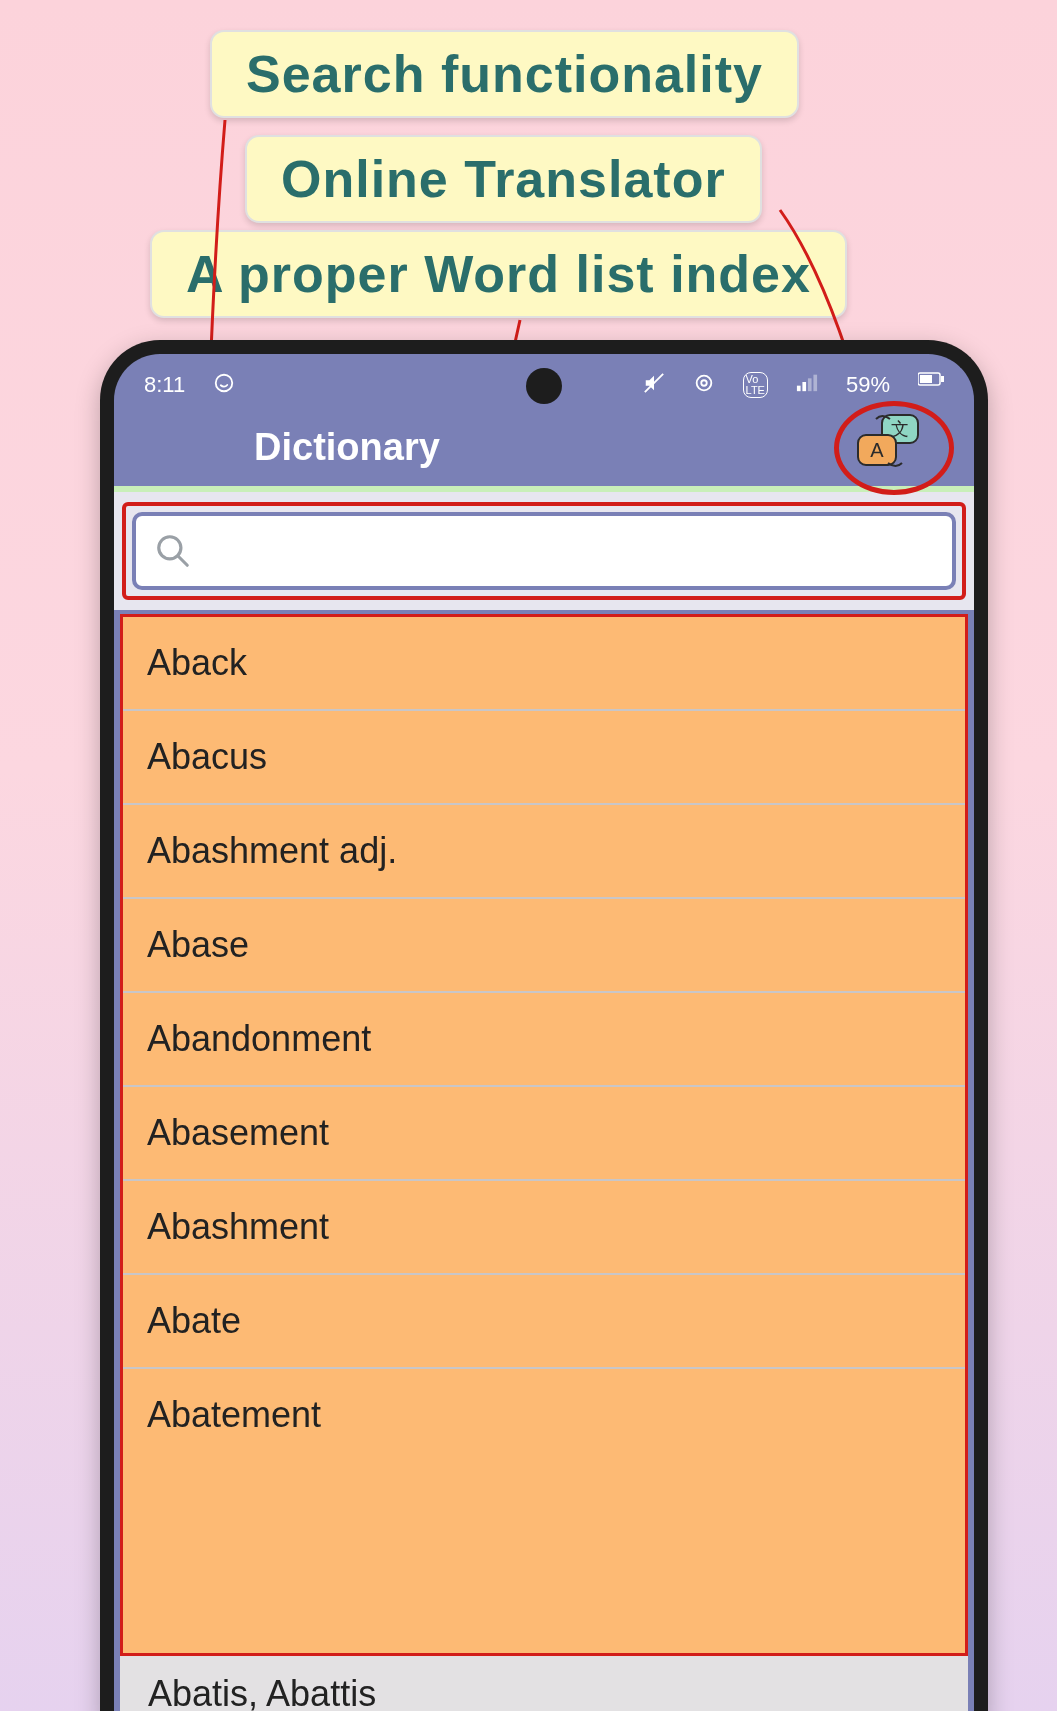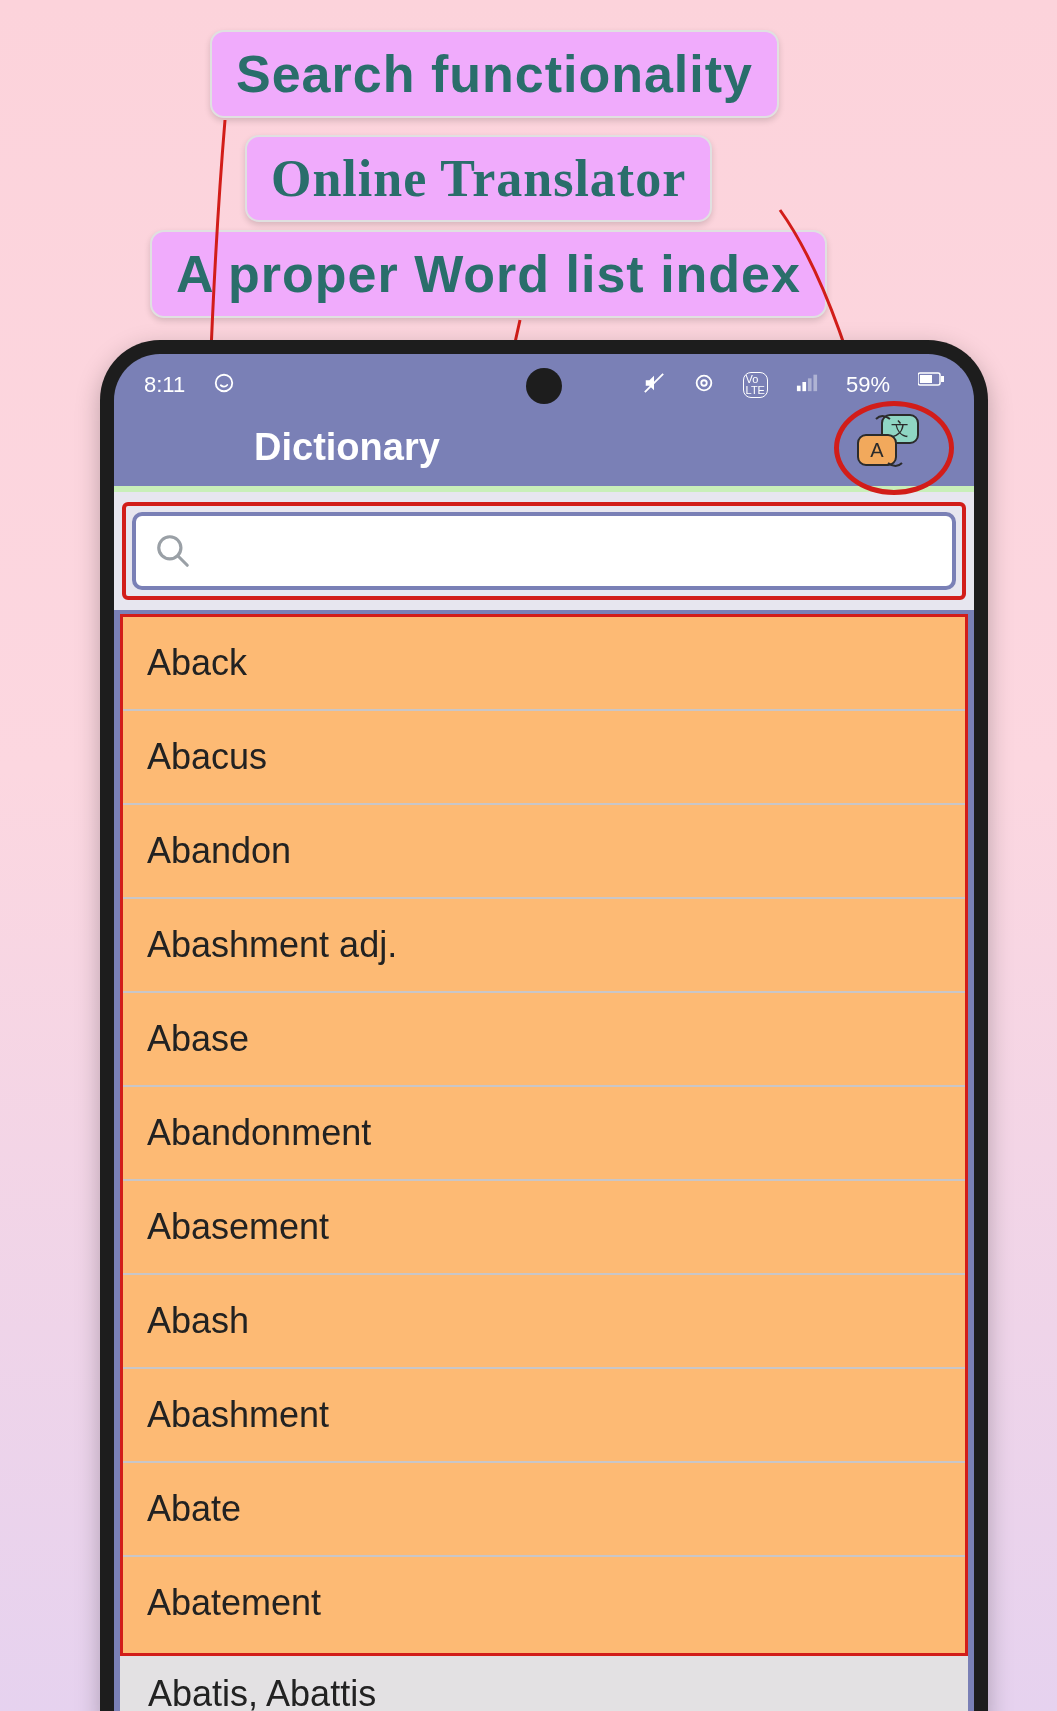--- a/index.html
+++ b/index.html
@@ -11,32 +11,32 @@
     overflow: hidden;
   }
   body {
     background: linear-gradient(180deg, #fcd3db 0%, #fcd7e0 45%, #e6d2ef 100%);
     position: relative;
   }
 
   
   .callout {
     position: absolute;
-    background: #f0abfc;
+    background: #fef9c3;
     border: 2px solid #e0e0e0;
     border-radius: 14px;
-    padding: 12px 24px;
+    padding: 12px 34px;
     font-weight: 900;
     letter-spacing: 1px;
     color: #2a6e6b;
     box-shadow: 0 3px 6px rgba(0,0,0,.15);
     white-space: nowrap;
   }
   #c1 { left: 210px; top: 30px;  font-size: 52px; }
-  #c2 { left: 245px; top: 135px; font-size: 52px; font-family: Liberation Serif, serif; }
+  #c2 { left: 245px; top: 135px; font-size: 52px; }
   #c3 { left: 150px; top: 230px; font-size: 52px; }
 
   
   svg.arrows {
     position: absolute; left:0; top:0;
     width:1057px; height:1711px;
     pointer-events:none;
   }
 
   
@@ -255,36 +255,30 @@
 
   <div class="list-redframe">
     <div id="word-list">
         <div class="word-row">
           <span>Aback</span>
         </div>
         <div class="word-row">
           <span>Abacus</span>
         </div>
         <div class="word-row">
-          <span>Abandon</span>
-        </div>
-        <div class="word-row">
           <span>Abashment adj.</span>
         </div>
         <div class="word-row">
           <span>Abase</span>
         </div>
         <div class="word-row">
           <span>Abandonment</span>
         </div>
         <div class="word-row">
           <span>Abasement</span>
-        </div>
-        <div class="word-row">
-          <span>Abash</span>
         </div>
         <div class="word-row">
           <span>Abashment</span>
         </div>
         <div class="word-row">
           <span>Abate</span>
         </div>
         <div class="word-row last">
           <span>Abatement</span>
         </div>

